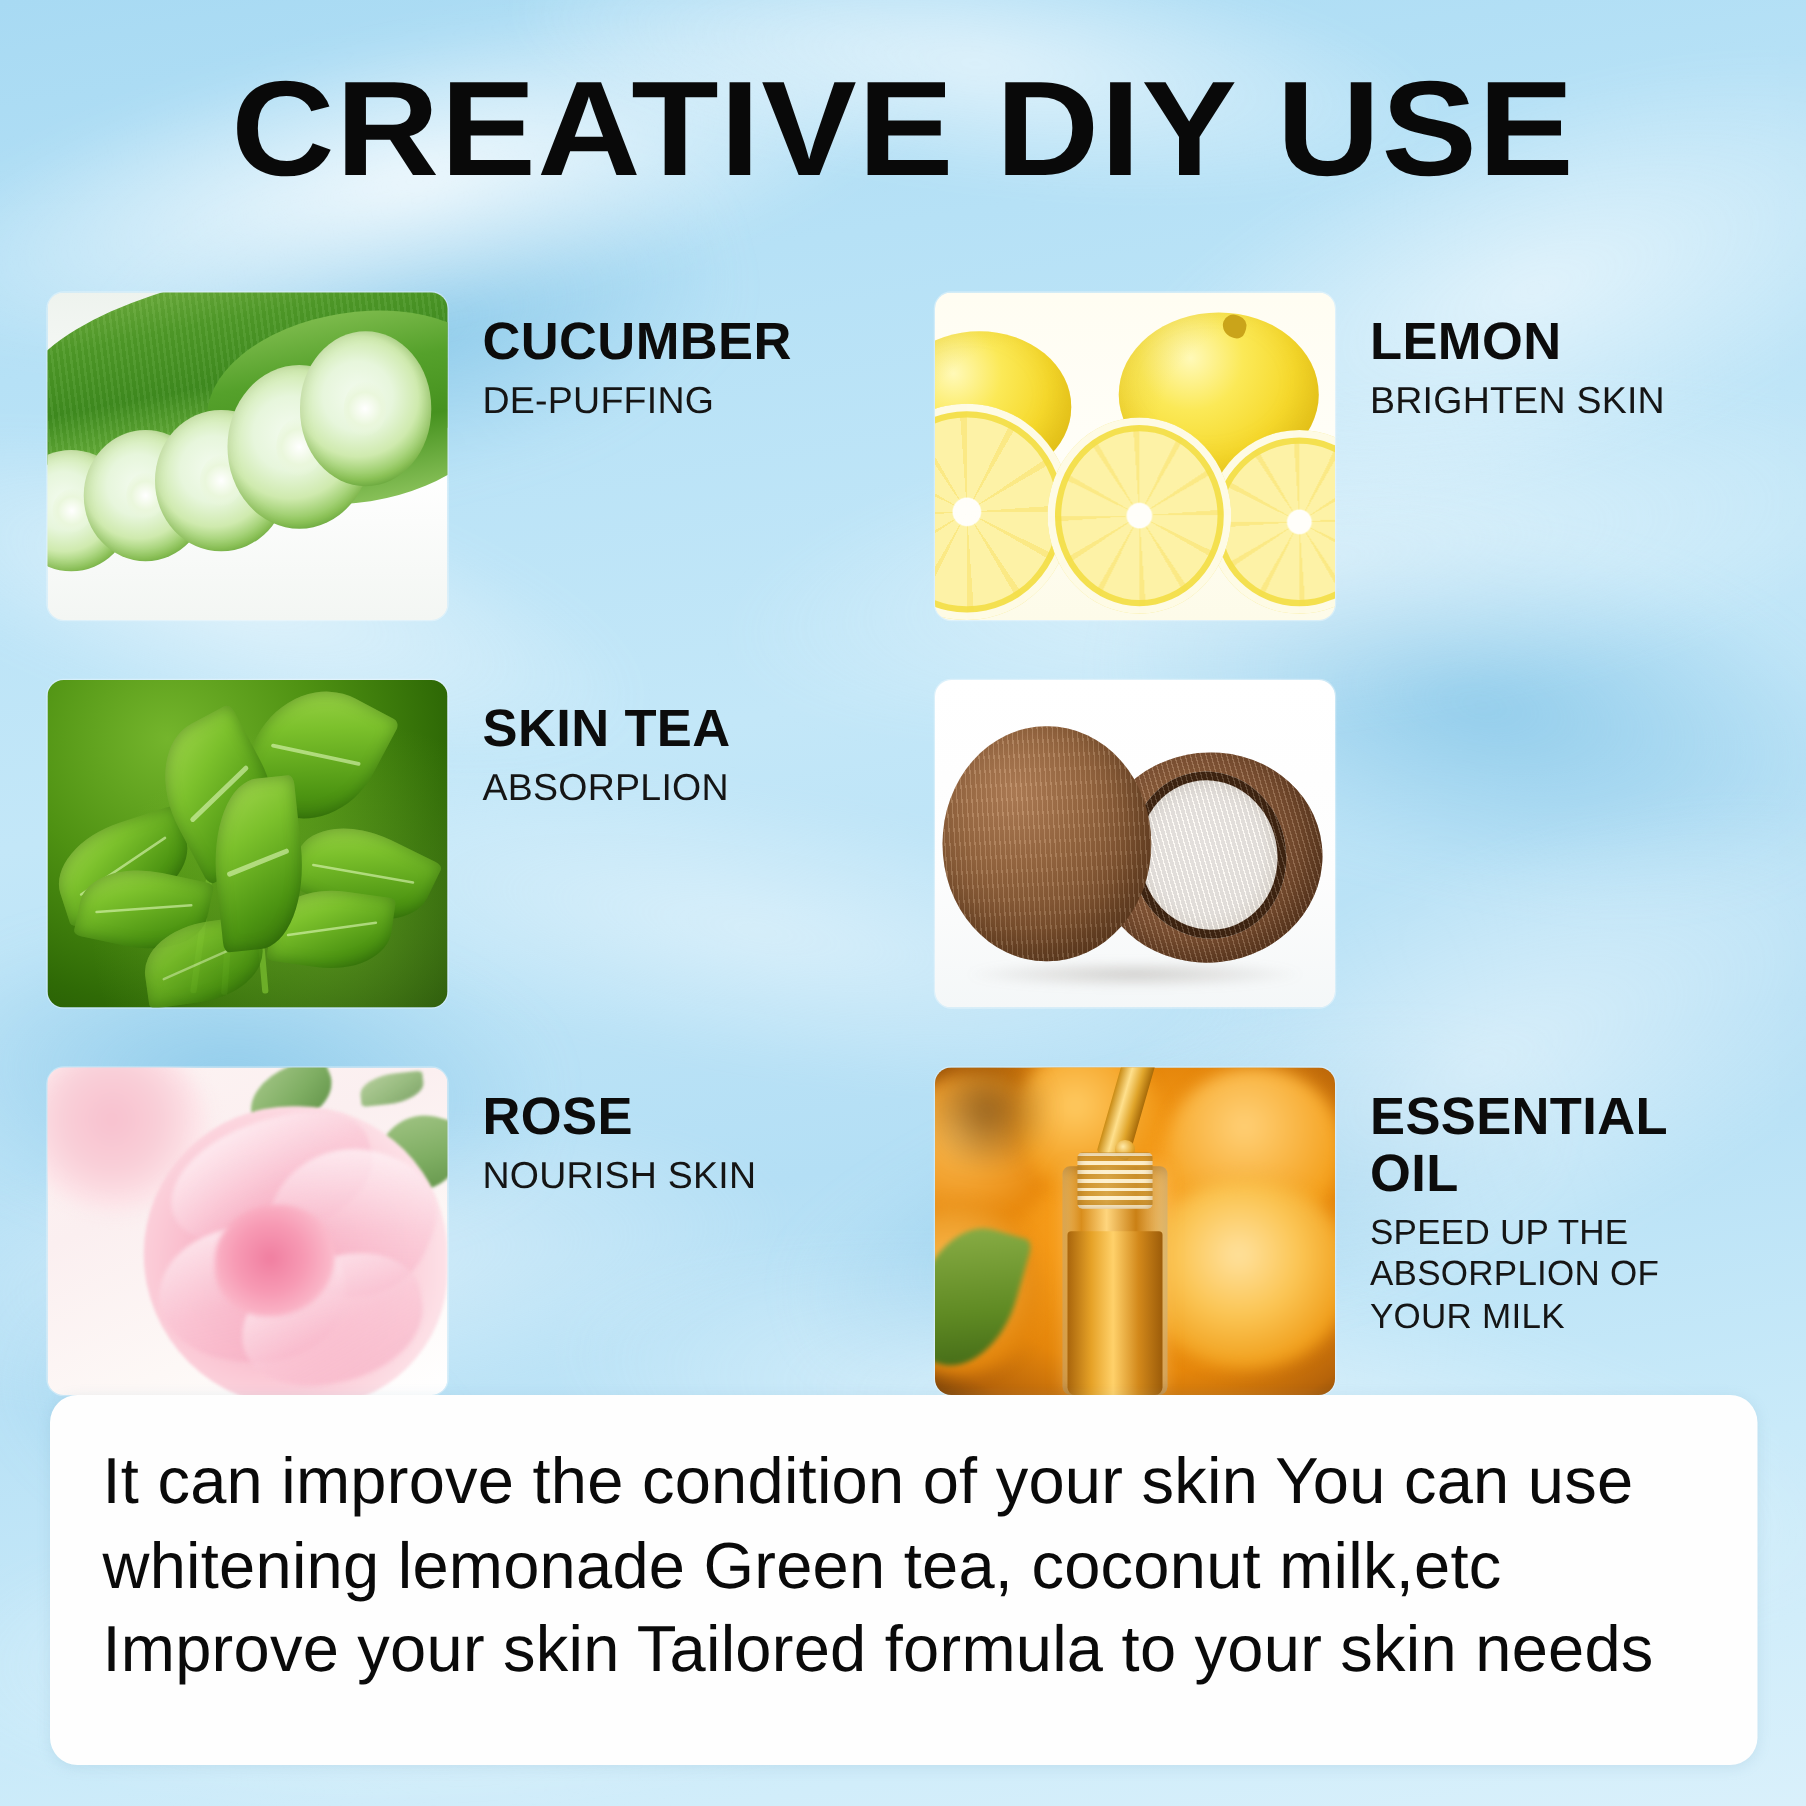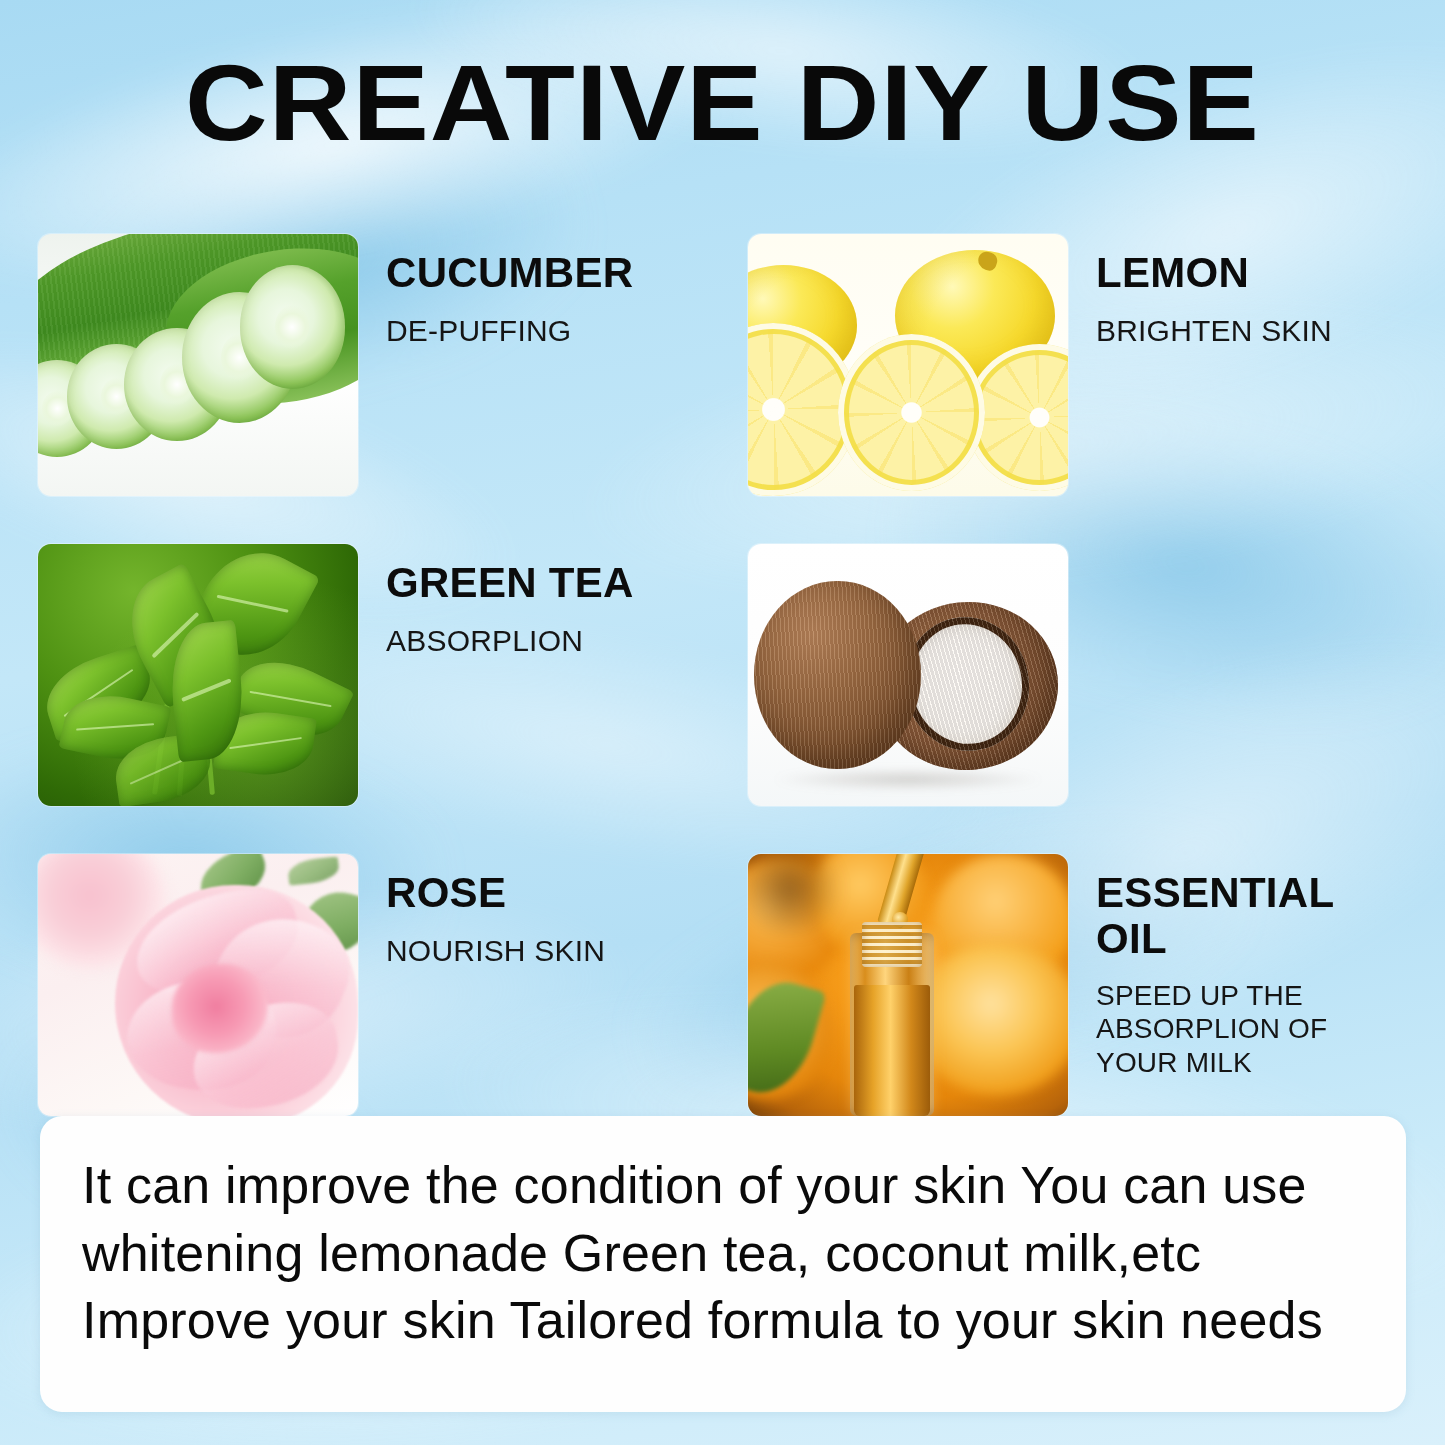--- a/index.html
+++ b/index.html
@@ -92,21 +92,21 @@
     line-height:1.09;
     letter-spacing:0.3px;
     color:#0c0c0c;
     white-space:pre-line;
   }
   .desc {
     font-size:30px;
     line-height:1.22;
     letter-spacing:0.2px;
     color:#151515;
-    margin-top:17px;
+    margin-top:7px;
     white-space:pre-line;
   }
   .desc.small { font-size:28px; line-height:1.2; }
 
   .note {
     position:absolute;
     left:40px; top:1116px;
     width:1366px; height:296px;
     background:#fefefe;
     border-radius:22px;
@@ -421,21 +421,21 @@
               <div class="leaf lf5"></div>
             <div class="leaf lf6"></div>
               <div class="leaf lf7"></div>
             <div class="leaf lf8"></div>
             <div class="leaf lf2"></div>
               <div class="leaf lf1"></div>
             <div class="leaf lf3"></div>
           </div>
         </div>
         <div class="txt">
-          <div class="name">GREEN TEA</div>
+          <div class="name">SKIN TEA</div>
           <div class="desc">ABSORPLION</div>
         </div>
       </div>
 
       <div class="cell right">
         <div class="photo">
           <div class="ph">
             <div class="coc-bg"></div>
             <div class="coc-shadow"></div>
             <div class="coc-half">

